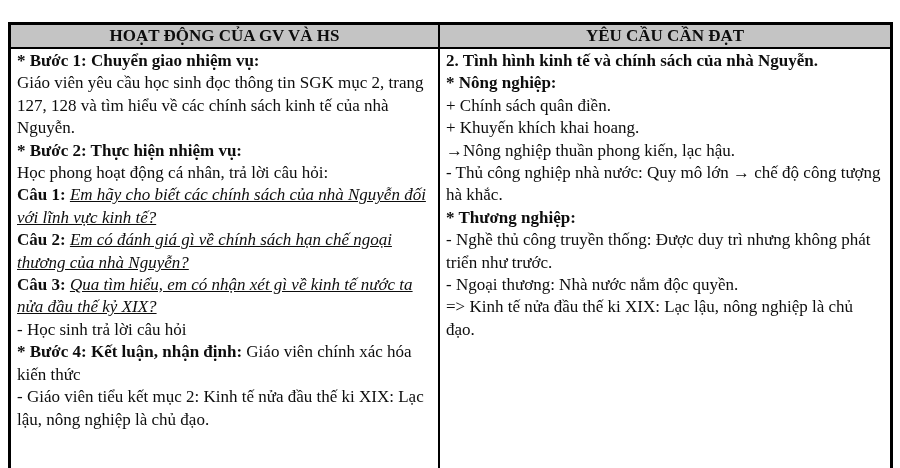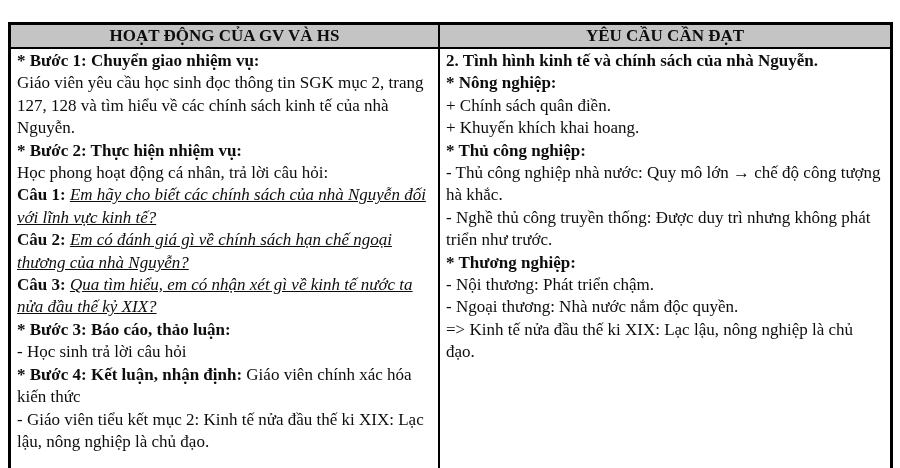--- a/index.html
+++ b/index.html
@@ -69,33 +69,31 @@
     </div>
     <div class="body-row">
       <div class="cell col-left">
           <div class="para"><span class="b">* Bước 1: Chuyển giao nhiệm vụ:</span></div>
           <div class="para"><span>Giáo viên yêu cầu học sinh đọc thông tin SGK mục 2, trang 127, 128 và tìm hiểu về các chính sách kinh tế của nhà Nguyễn.</span></div>
           <div class="para"><span class="b">* Bước 2: Thực hiện nhiệm vụ:</span></div>
           <div class="para"><span>Học phong hoạt động cá nhân, trả lời câu hỏi:</span></div>
           <div class="para"><span class="b">Câu 1: </span><span class="i">Em hãy cho biết các chính sách của nhà Nguyễn đối với lĩnh vực kinh tế?</span></div>
           <div class="para"><span class="b">Câu 2: </span><span class="i">Em có đánh giá gì về chính sách hạn chế ngoại thương của nhà Nguyễn?</span></div>
           <div class="para"><span class="b">Câu 3: </span><span class="i">Qua tìm hiểu, em có nhận xét gì về kinh tế nước ta nửa đầu thế kỷ XIX?</span></div>
-          <div class="para"><span class="b">* Bước 3: Báo cáo, thảo luận:</span></div>
           <div class="para"><span>- Học sinh trả lời câu hỏi</span></div>
           <div class="para"><span class="b">* Bước 4: Kết luận, nhận định: </span><span>Giáo viên chính xác hóa kiến thức</span></div>
           <div class="para"><span>- Giáo viên tiểu kết mục 2: Kinh tế nửa đầu thế ki XIX: Lạc lậu, nông nghiệp là chủ đạo.</span></div>
         </div>
       <div class="cell col-right">
           <div class="para"><span class="b">2. Tình hình kinh tế và chính sách của nhà Nguyễn.</span></div>
           <div class="para"><span class="b">* Nông nghiệp:</span></div>
           <div class="para"><span>+ Chính sách quân điền.</span></div>
           <div class="para"><span>+ Khuyến khích khai hoang.</span></div>
-          <div class="para"><span class="b">* Thủ công nghiệp:</span></div>
+          <div class="para"><span>→Nông nghiệp thuần phong kiến, lạc hậu.</span></div>
           <div class="para"><span>- Thủ công nghiệp nhà nước: Quy mô lớn → chế độ công tượng hà khắc.</span></div>
+          <div class="para"><span class="b">* Thương nghiệp:</span></div>
           <div class="para"><span>- Nghề thủ công truyền thống: Được duy trì nhưng không phát triển như trước.</span></div>
-          <div class="para"><span class="b">* Thương nghiệp:</span></div>
-          <div class="para"><span>- Nội thương: Phát triển chậm.</span></div>
           <div class="para"><span>- Ngoại thương: Nhà nước nắm độc quyền.</span></div>
           <div class="para"><span>=&gt; Kinh tế nửa đầu thế ki XIX: Lạc lậu, nông nghiệp là chủ đạo.</span></div>
         </div>
     </div>
   </div>
 </div>
 
 </body></html>

